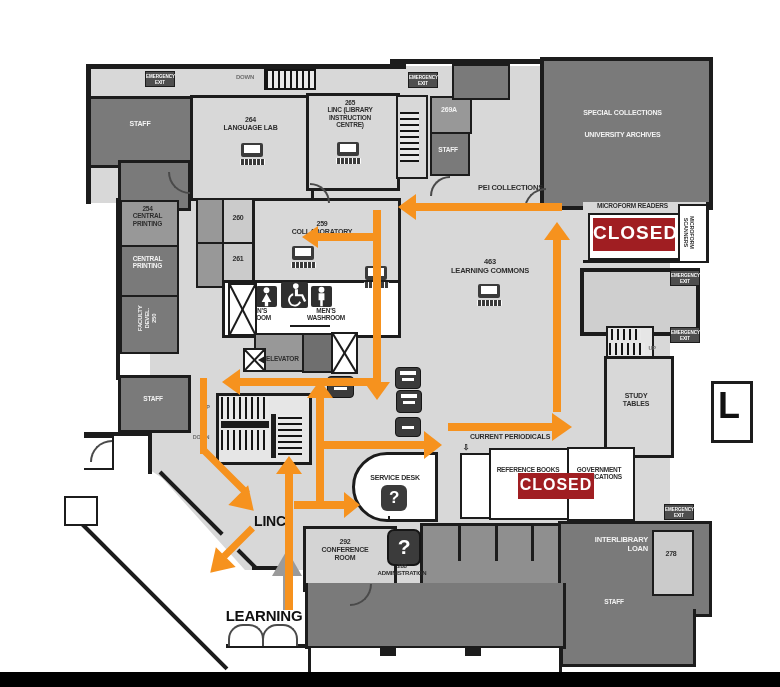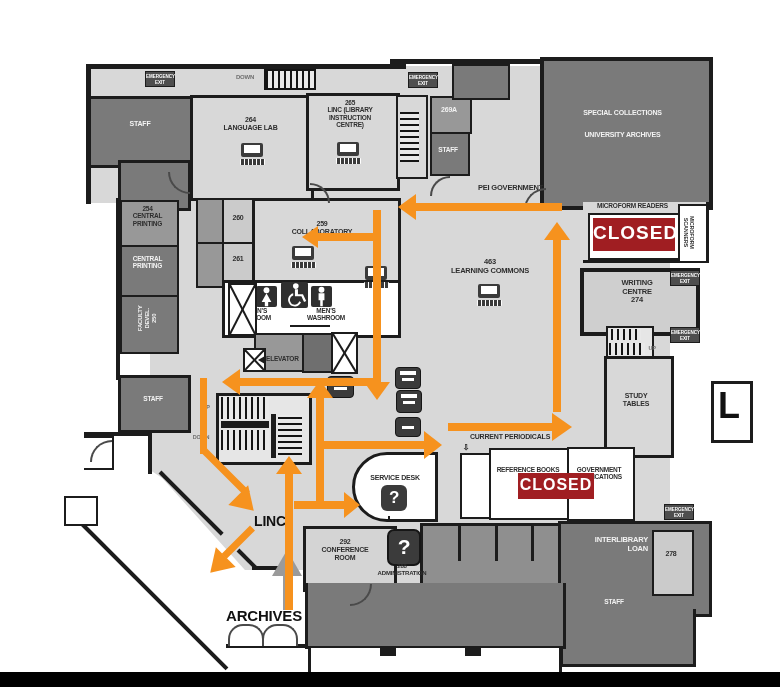--- a/index.html
+++ b/index.html
@@ -115,26 +115,23 @@
   <div class="abs floor" style="left:583px;top:202px;width:123px;height:58px;border-right:3px solid #1c1c1c;border-bottom:3px solid #1c1c1c;"></div>
   <div class="lbl dark-t" style="left:585px;top:202px;width:95px;font-size:6.5px;">MICROFORM READERS</div>
   <div class="abs room-white" style="left:588px;top:213px;width:92px;height:43px;border-width:2px;"></div>
   <div class="abs" style="left:593px;top:218px;width:82px;height:33px;background:#A01E22;"></div>
   <div class="lbl" style="left:593px;top:222px;width:82px;font-size:19px;font-weight:800;color:#fff;letter-spacing:1px;">CLOSED</div>
 
   <div class="abs room-white" style="left:678px;top:204px;width:26px;height:55px;border-width:2px;"></div>
   <div class="lbl dark-t" style="left:654px;top:226px;width:70px;font-size:5.5px;transform:rotate(90deg);">MICROFORM
 SCANNERS</div>
 
-  <div class="lbl dark-t" style="left:468px;top:184px;width:85px;font-size:7.5px;">PEI GOVERNMENT</div>
+  <div class="lbl dark-t" style="left:468px;top:184px;width:85px;font-size:7.5px;">PEI COLLECTIONS</div>
 
   <div class="abs" style="left:580px;top:268px;width:112px;height:60px;background:#cfcfcf;border:4px solid #1c1c1c;"></div>
-  <div class="lbl dark-t" style="left:582px;top:279px;width:110px;font-size:7.5px;">WRITING
-CENTRE
-274</div>
   <div class="emtag" style="left:670px;top:270px;">EMERGENCY
 EXIT</div>
   <div class="emtag" style="left:670px;top:327px;">EMERGENCY
 EXIT</div>
 
   <div class="abs" style="left:606px;top:326px;width:44px;height:32px;background:#e6e6e6;border:2px solid #1c1c1c;"></div>
   <div class="abs hatchV" style="left:611px;top:329px;width:30px;height:11px;"></div>
   <div class="abs hatchV" style="left:609px;top:343px;width:36px;height:12px;"></div>
   <div class="lbl" style="left:644px;top:345px;width:16px;font-size:5.5px;color:#6f6f6f;">UP</div>
 
@@ -312,21 +309,21 @@
   <div class="arcTL" style="left:90px;top:440px;width:20px;height:20px;"></div>
   <div class="abs room-white" style="left:64px;top:496px;width:30px;height:26px;border-width:2px;"></div>
 
   <div class="arcTL" style="left:310px;top:183px;width:18px;height:18px;transform:rotate(90deg);"></div>
   <div class="arcTL" style="left:524px;top:188px;width:20px;height:20px;"></div>
   <div class="arcTL" style="left:350px;top:584px;width:20px;height:20px;transform:rotate(180deg);"></div>
   <div class="arcTL" style="left:168px;top:172px;width:20px;height:20px;transform:rotate(270deg);"></div>
   <div class="arcTL" style="left:430px;top:176px;width:18px;height:18px;"></div>
 
   <div class="lbl" style="left:246px;top:513px;width:48px;font-size:14px;font-weight:800;color:#111;z-index:30;">LINC</div>
-  <div class="lbl" style="left:216px;top:607px;width:96px;font-size:15px;font-weight:800;color:#111;z-index:30;">ARCHIVES</div>
+  <div class="lbl" style="left:216px;top:607px;width:96px;font-size:15px;font-weight:800;color:#111;z-index:30;">LEARNING</div>
 
   <div class="tri" style="left:272px;top:550px;border-left:15px solid transparent;border-right:15px solid transparent;border-bottom:26px solid #9a9a9a;z-index:40;"></div>
   <div class="abs" style="left:283px;top:574px;width:9px;height:36px;background:#9a9a9a;z-index:40;"></div>
 
   <div class="arrow-line" style="left:416px;top:203px;width:146px;height:8px;z-index:50;"></div>
   <div class="tri" style="left:398px;top:194px;border-top:13px solid transparent;border-bottom:13px solid transparent;border-right:18px solid #F6921E;z-index:50;"></div>
 
   <div class="arrow-line" style="left:553px;top:240px;width:8px;height:172px;z-index:50;"></div>
   <div class="tri" style="left:544px;top:222px;border-left:13px solid transparent;border-right:13px solid transparent;border-bottom:18px solid #F6921E;z-index:50;"></div>
 

